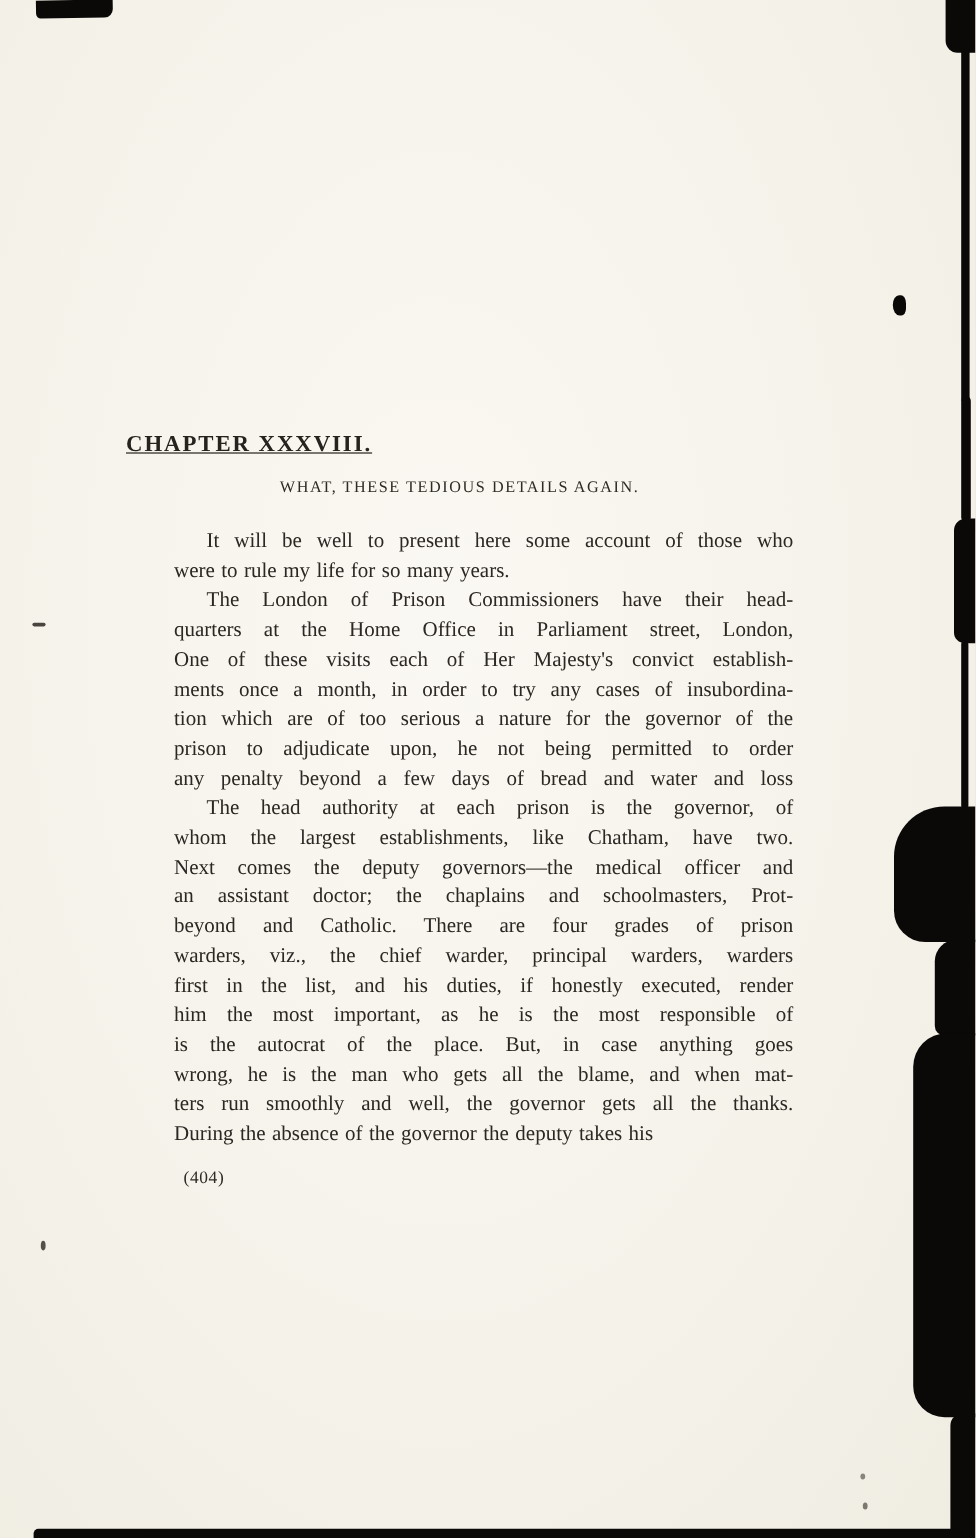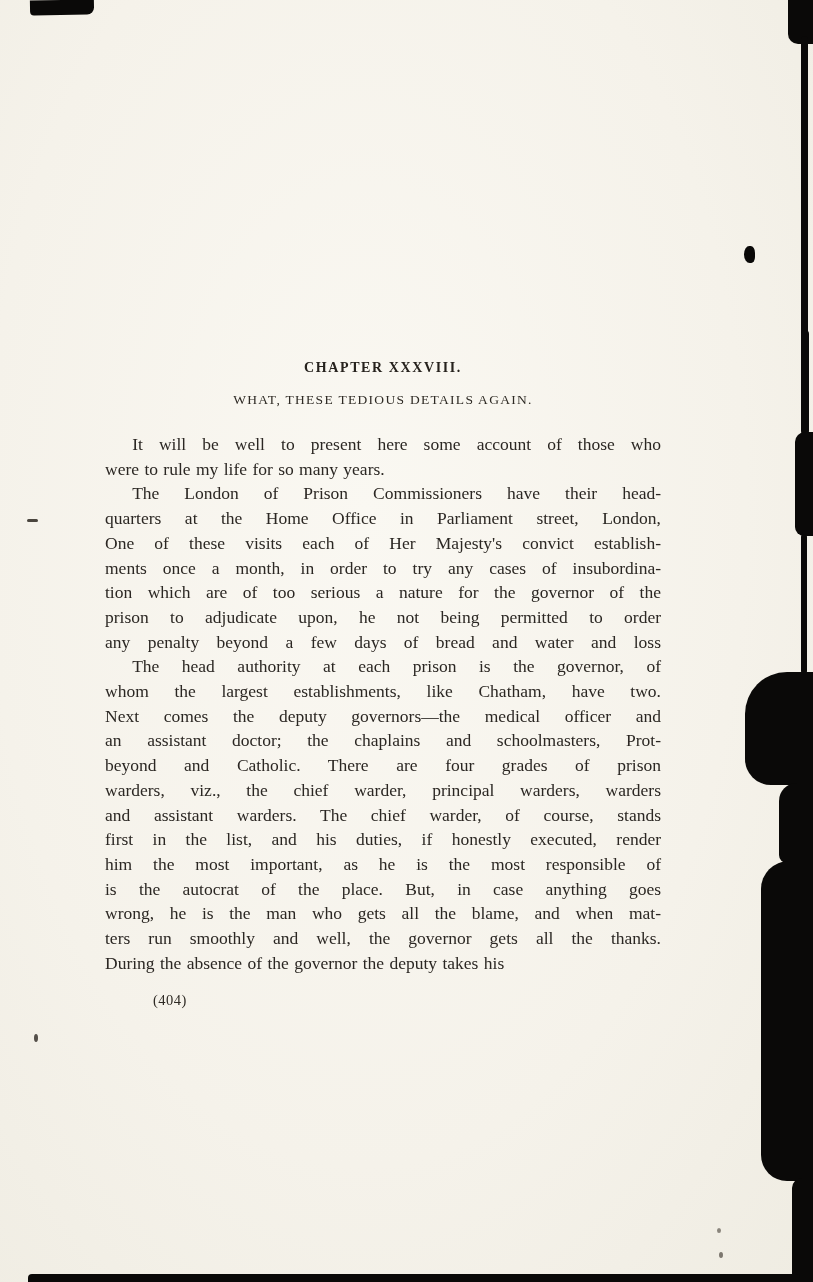--- a/index.html
+++ b/index.html
@@ -21,38 +21,39 @@
 
   
   .text-block {
     position: absolute;
     left: 105px;
     top: 360px;
     width: 556px;
   }
   .chapter-title {
     margin: 0 0 16px 0;
-    text-align: center;
-    font-size: 14px;
+    font-size: 19px;
     font-weight: 600;
     letter-spacing: 1.6px;
     color: #26221d;
+    text-decoration: underline;
   }
   .chapter-subtitle {
     margin: 0 0 24px 0;
     text-align: center;
     font-size: 13.5px;
     font-weight: 400;
     letter-spacing: 1.3px;
     color: #2e2a24;
   }
   .body-text {
     font-size: 17.5px;
     line-height: 24.7px;
     word-spacing: 1px;
+    margin-left: 40px;
   }
   .paragraph { margin: 0; }
   .line {
     text-align: justify;
     text-align-last: justify;
     white-space: normal;
   }
   .line.first { text-indent: 1.55em; }
   .line.last  { text-align-last: left; }
   .page-number {
@@ -122,21 +123,20 @@
           <div class="line">prison to adjudicate upon, he not being permitted to order</div>
           <div class="line">any penalty beyond a few days of bread and water and loss</div>
         </div>
         <div class="paragraph">
           <div class="line first">The head authority at each prison is the governor, of</div>
           <div class="line">whom the largest establishments, like Chatham, have two.</div>
           <div class="line">Next comes the deputy governors—the medical officer and</div>
           <div class="line">an assistant doctor; the chaplains and schoolmasters, Prot-</div>
           <div class="line">beyond and Catholic.  There are four grades of prison</div>
           <div class="line">warders, viz., the chief warder, principal warders, warders</div>
-          <div class="line">and assistant warders.  The chief warder, of course, stands</div>
           <div class="line">first in the list, and his duties, if honestly executed, render</div>
           <div class="line">him the most important, as he is the most responsible of</div>
           <div class="line">is the autocrat of the place.  But, in case anything goes</div>
           <div class="line">wrong, he is the man who gets all the blame, and when mat-</div>
           <div class="line">ters run smoothly and well, the governor gets all the thanks.</div>
           <div class="line last">During the absence of the governor the deputy takes his</div>
         </div>
       </div>
 
     <div class="page-number">(404)</div>

